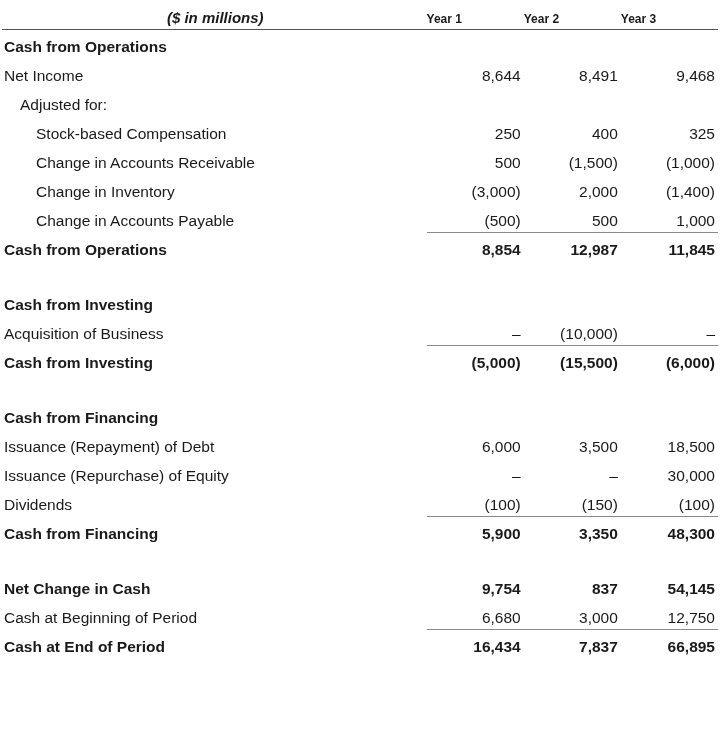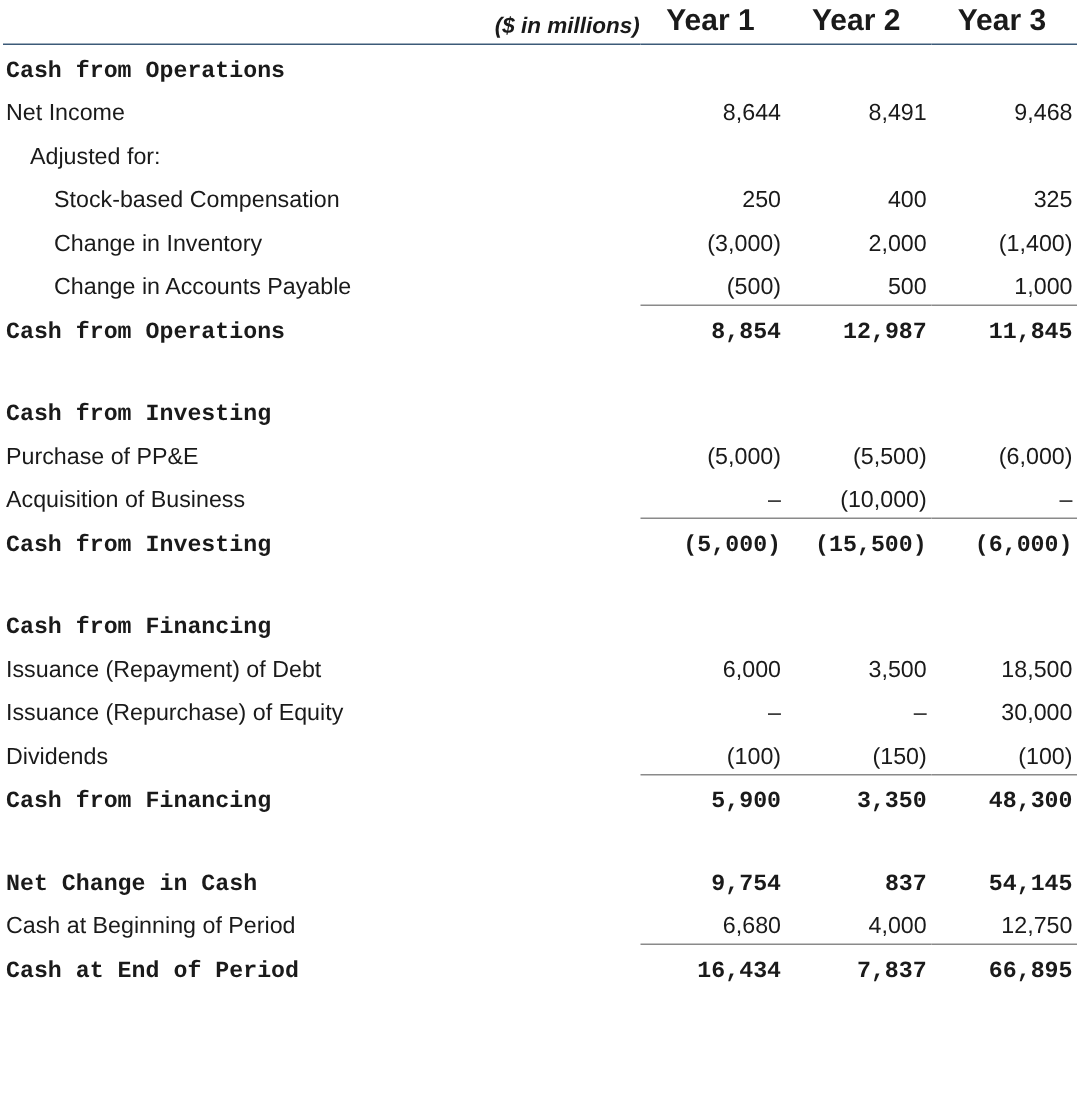--- a/index.html
+++ b/index.html
@@ -35,44 +35,44 @@
   }
   .row-h { height: 29px; }
 
   
   .hdr-label {
     font-style: italic;
     font-weight: bold;
     font-size: 15px;
     padding-left: 2px;
     padding-bottom: 3px;
-    text-align: right;
+    text-align: center;
   }
   .hdr-num {
     font-weight: bold;
-    font-size: 20px;
-    text-align: center;
+    font-size: 12px;
+    text-align: left;
     padding-right: 3px;
     padding-bottom: 3px;
   }
   tr.header-row td {
     border-bottom: 1.5px solid #3c5a78;
   }
 
   .lbl {
     text-align: left;
     padding-left: 2px;
     padding-bottom: 2px;
   }
   .num {
     text-align: right;
     padding-right: 3px;
     padding-bottom: 2px;
   }
-  .bold { font-weight: bold; font-family: Liberation Mono, monospace; }
+  .bold { font-weight: bold; }
   .indent1 { padding-left: 18px; }
   .indent2 { padding-left: 34px; }
 
   
   tr.topline td.num, tr.topline td.lbl {
     border-top: 1.1px solid #8a8a8a;
     padding-top: 2px;
   }
   tr.topline td.lbl { border-top-color: transparent; }
 
@@ -114,20 +114,26 @@
           <td class="num"></td>
           <td class="num"></td>
         </tr>
         <tr class="row-h">
           <td class="lbl indent2">Stock-based Compensation</td>
           <td class="num">250</td>
           <td class="num">400</td>
           <td class="num">325</td>
         </tr>
         <tr class="row-h">
+          <td class="lbl indent2">Change in Accounts Receivable</td>
+          <td class="num">500</td>
+          <td class="num">(1,500)</td>
+          <td class="num">(1,000)</td>
+        </tr>
+        <tr class="row-h">
           <td class="lbl indent2">Change in Inventory</td>
           <td class="num">(3,000)</td>
           <td class="num">2,000</td>
           <td class="num">(1,400)</td>
         </tr>
         <tr class="row-h">
           <td class="lbl indent2">Change in Accounts Payable</td>
           <td class="num">(500)</td>
           <td class="num">500</td>
           <td class="num">1,000</td>
@@ -141,26 +147,20 @@
         <tr class="spacer">
           <td colspan="4"></td>
         </tr>
         <tr class="row-h">
           <td class="lbl bold">Cash from Investing</td>
           <td class="num bold"></td>
           <td class="num bold"></td>
           <td class="num bold"></td>
         </tr>
         <tr class="row-h">
-          <td class="lbl">Purchase of PP&amp;E</td>
-          <td class="num">(5,000)</td>
-          <td class="num">(5,500)</td>
-          <td class="num">(6,000)</td>
-        </tr>
-        <tr class="row-h">
           <td class="lbl">Acquisition of Business</td>
           <td class="num">–</td>
           <td class="num">(10,000)</td>
           <td class="num">–</td>
         </tr>
         <tr class="row-h topline">
           <td class="lbl bold">Cash from Investing</td>
           <td class="num bold">(5,000)</td>
           <td class="num bold">(15,500)</td>
           <td class="num bold">(6,000)</td>
@@ -203,21 +203,21 @@
         </tr>
         <tr class="row-h">
           <td class="lbl bold">Net Change in Cash</td>
           <td class="num bold">9,754</td>
           <td class="num bold">837</td>
           <td class="num bold">54,145</td>
         </tr>
         <tr class="row-h">
           <td class="lbl">Cash at Beginning of Period</td>
           <td class="num">6,680</td>
-          <td class="num">4,000</td>
+          <td class="num">3,000</td>
           <td class="num">12,750</td>
         </tr>
         <tr class="row-h topline">
           <td class="lbl bold">Cash at End of Period</td>
           <td class="num bold">16,434</td>
           <td class="num bold">7,837</td>
           <td class="num bold">66,895</td>
         </tr>
       </tbody>
   </table>

